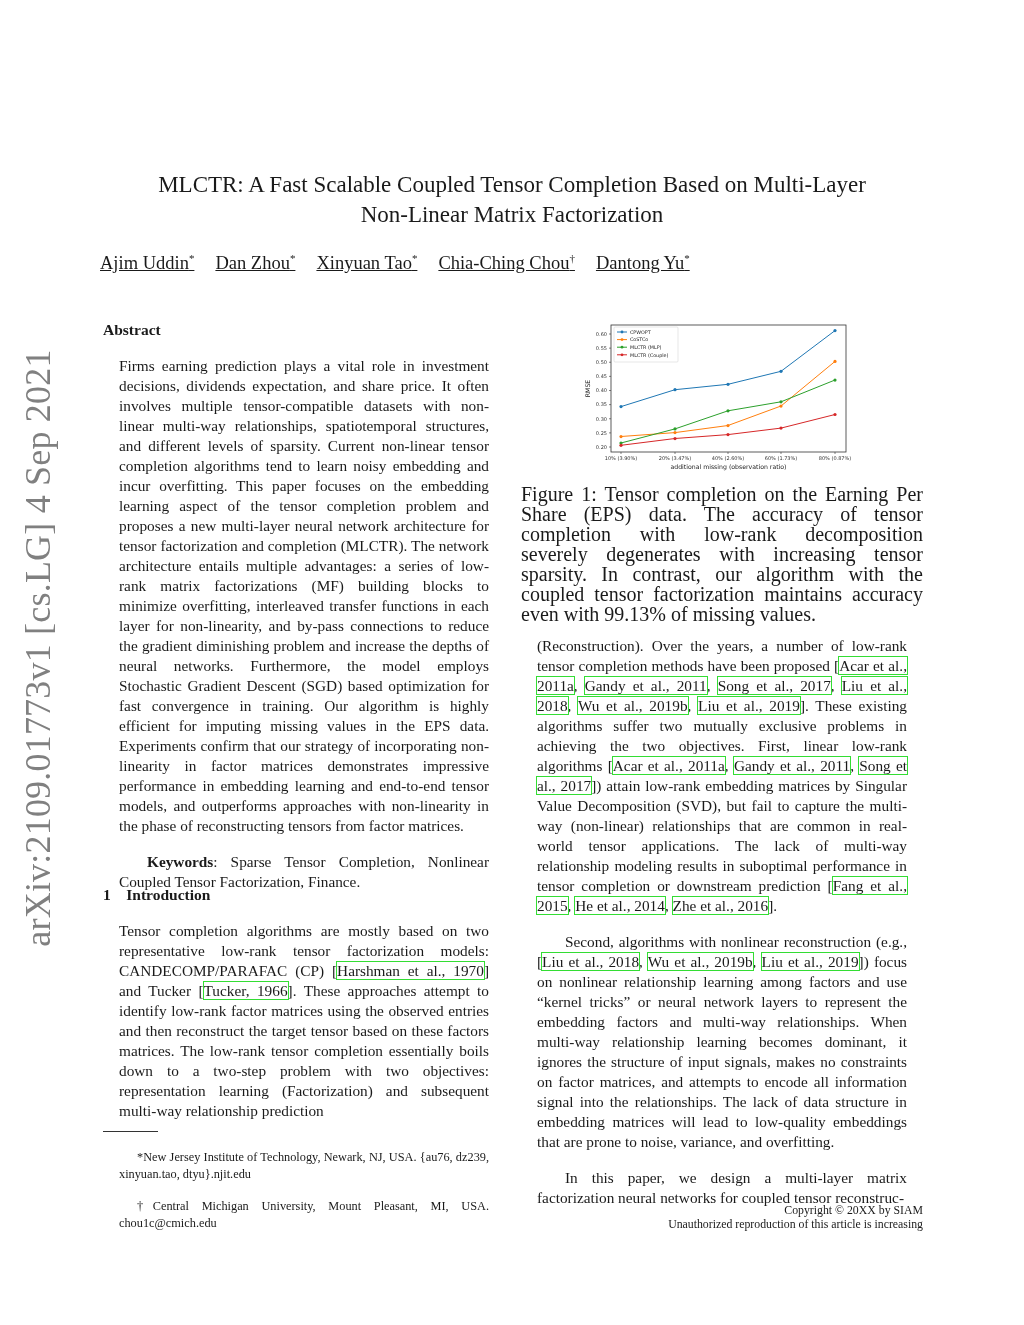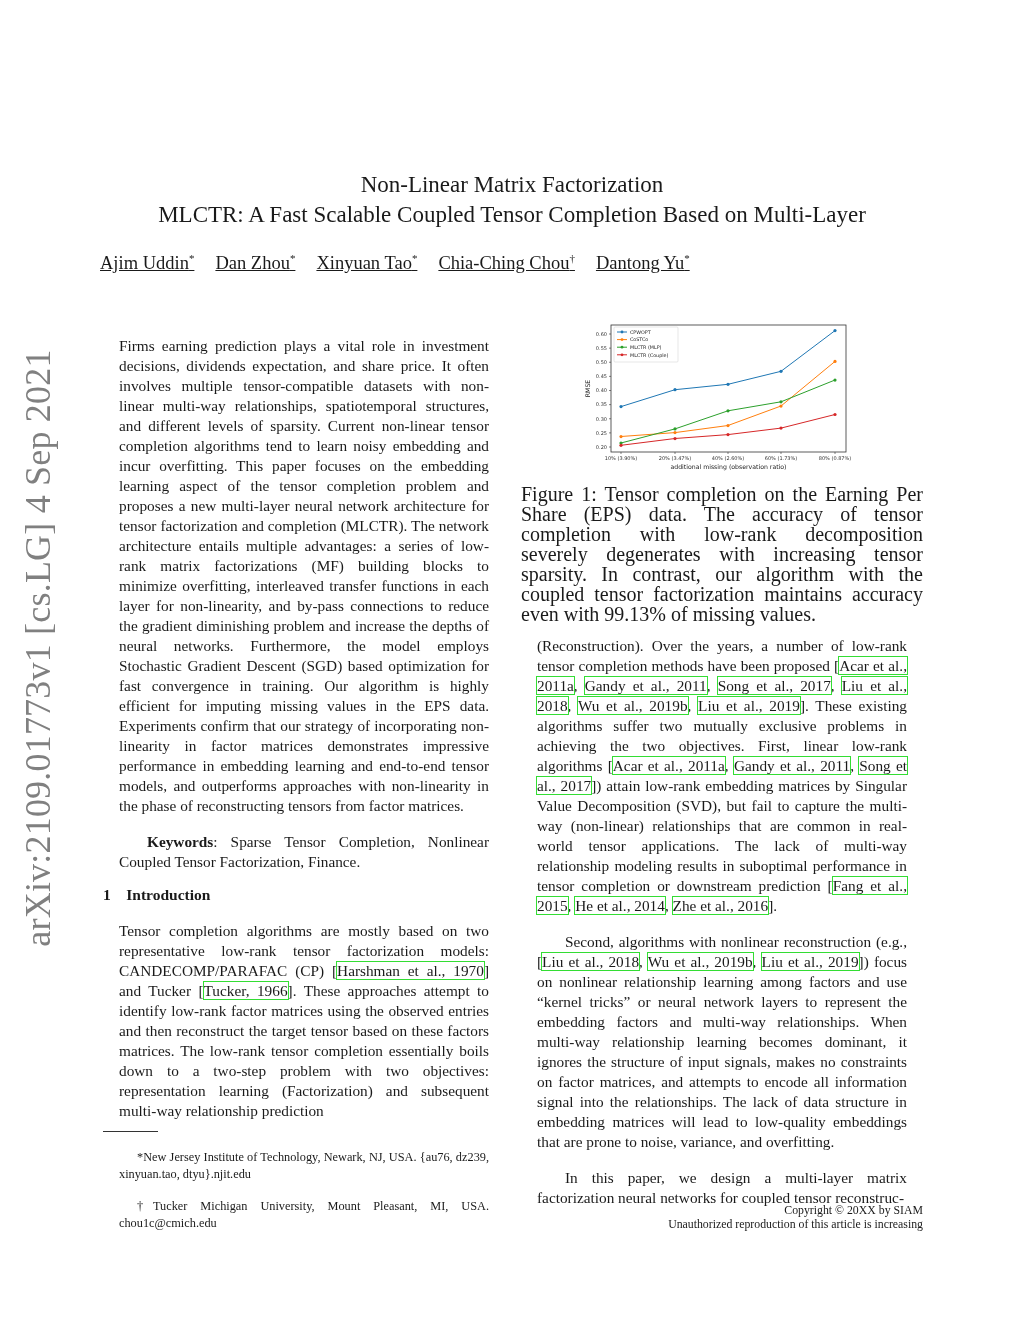--- a/index.html
+++ b/index.html
@@ -33,46 +33,47 @@
   .kw { font-weight:bold; }
 </style>
 </head>
 <body>
 
 <div class="arxiv">
     <span>arXiv:2109.01773v1  [cs.LG]  4 Sep 2021</span>
   </div>
 
 <div class="title">
+  <div>MLCTR: A Fast Scalable Coupled Tensor Completion Based on Multi-Layer</div>
   <div>Non-Linear Matrix Factorization</div>
-  <div>MLCTR: A Fast Scalable Coupled Tensor Completion Based on Multi-Layer</div>
 </div>
 
 <div class="authors" id="authors">
     <span>Ajim Uddin<sup>*</sup></span>
     <span>Dan Zhou<sup>*</sup></span>
     <span>Xinyuan Tao<sup>*</sup></span>
     <span>Chia-Ching Chou<sup>†</sup></span>
     <span>Dantong Yu<sup>*</sup></span>
   </div>
 
 <div class="col left" style="top:320px;">
+  <h3 style="margin-bottom:5px;">Abstract</h3>
   <p>Firms earning prediction plays a vital role in investment decisions, dividends expectation, and share price. It often involves multiple tensor-compatible datasets with non-linear multi-way relationships, spatiotemporal structures, and different levels of sparsity. Current non-linear tensor completion algorithms tend to learn noisy embedding and incur overfitting. This paper focuses on the embedding learning aspect of the tensor completion problem and proposes a new multi-layer neural network architecture for tensor factorization and completion (MLCTR). The network architecture entails multiple advantages: a series of low-rank matrix factorizations (MF) building blocks to minimize overfitting, interleaved transfer functions in each layer for non-linearity, and by-pass connections to reduce the gradient diminishing problem and increase the depths of neural networks. Furthermore, the model employs Stochastic Gradient Descent (SGD) based optimization for fast convergence in training. Our algorithm is highly efficient for imputing missing values in the EPS data. Experiments confirm that our strategy of incorporating non-linearity in factor matrices demonstrates impressive performance in embedding learning and end-to-end tensor models, and outperforms approaches with non-linearity in the phase of reconstructing tensors from factor matrices.</p>
   <p class="indent"><span class="kw">Keywords</span><span>: Sparse Tensor Completion, Nonlinear Coupled Tensor Factorization, Finance.</span></p>
 </div>
 
 <div class="col left" style="top:885px;">
   <h3 style="white-space:pre; margin-bottom:5px;">1    Introduction</h3>
   <p><span>Tensor completion algorithms are mostly based on two representative low-rank tensor factorization models: CANDECOMP/PARAFAC (CP) </span><span>[</span><a class="cite">Harshman et al., 1970</a>] <span> and Tucker </span>[<a class="cite">Tucker, 1966</a>]<span>. These approaches attempt to identify low-rank factor matrices using the observed entries and then reconstruct the target tensor based on these factors matrices. The low-rank tensor completion essentially boils down to a two-step problem with two objectives: representation learning (Factorization) and subsequent multi-way relationship prediction</span></p>
 </div>
 
 <div class="fnrule"></div>
 <div class="fn">
   <p class="indent" style="text-indent:18px;">*New Jersey Institute of Technology, Newark, NJ, USA. {au76, dz239, xinyuan.tao, dtyu}.njit.edu</p>
-  <p class="indent" style="text-indent:18px;">†Tucker Michigan University, Mount Pleasant, MI, USA. chou1c@cmich.edu</p>
+  <p class="indent" style="text-indent:18px;">†Central Michigan University, Mount Pleasant, MI, USA. chou1c@cmich.edu</p>
 </div>
 
 <div class="fig">
   <svg id="chart" width="275" height="160" viewBox="578 320 275 160" xmlns="http://www.w3.org/2000/svg">
       <rect x="611" y="325" width="235" height="127" fill="#fff" stroke="#333" stroke-width="0.8"></rect>
       <line x1="609" x2="611" y1="447" y2="447" stroke="#333" stroke-width="0.6"></line>
       <text x="607" y="448.8" font-size="5" text-anchor="end" fill="#333" font-family="DejaVu Sans, sans-serif">0.20</text>
       <line x1="609" x2="611" y1="432.875" y2="432.875" stroke="#333" stroke-width="0.6"></line>
       <text x="607" y="434.675" font-size="5" text-anchor="end" fill="#333" font-family="DejaVu Sans, sans-serif">0.25</text>
       <line x1="609" x2="611" y1="418.75" y2="418.75" stroke="#333" stroke-width="0.6"></line>

